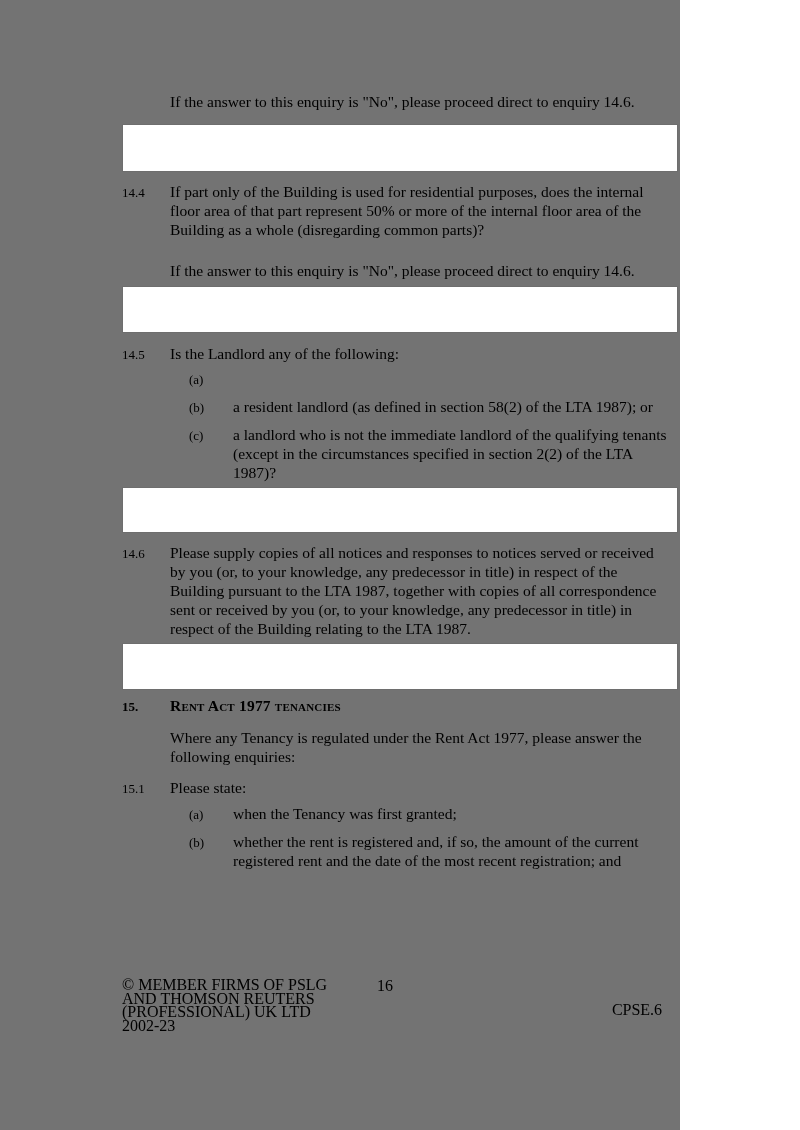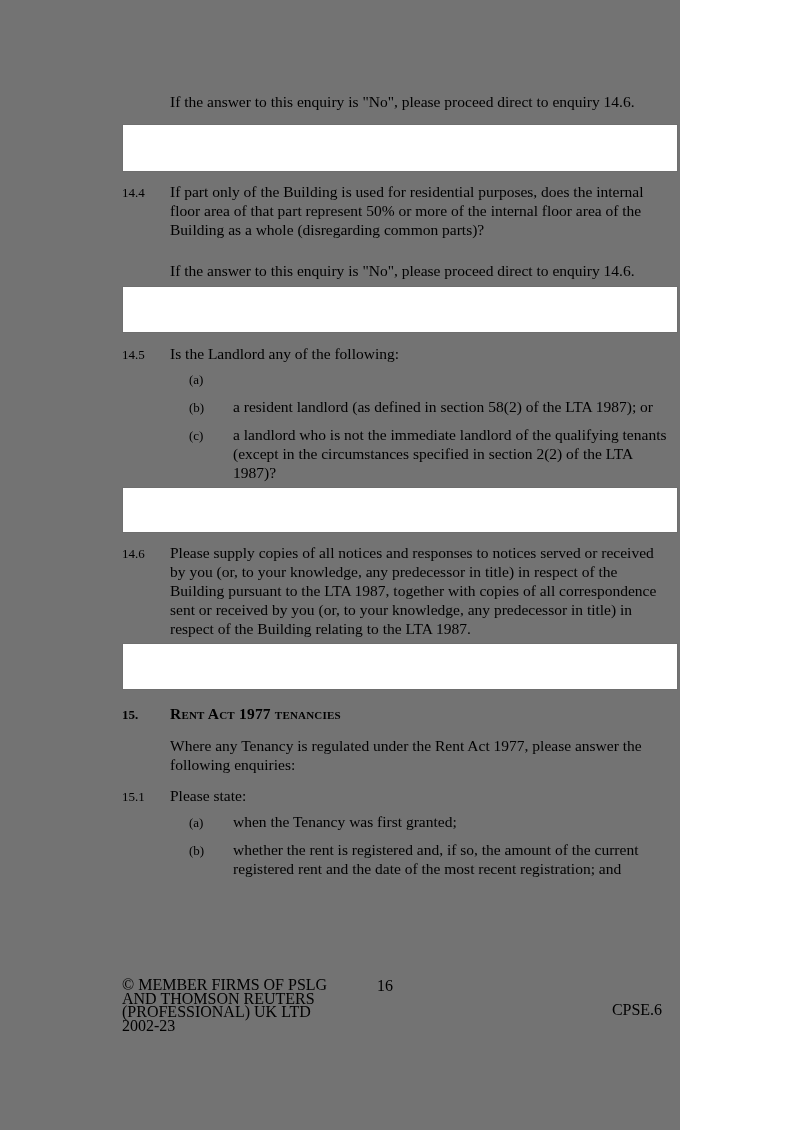--- a/index.html
+++ b/index.html
@@ -36,21 +36,21 @@
     flex: none;
     width: 48px;
     font-size: 13px;
     line-height: 19px;
   }
   .enq-body { width: 508px; }
   .enq-body p { margin: 0; }
   .enq-body p + p { margin-top: 22px; }
   .mt10 { margin-top: 10px; }
   .mt11 { margin-top: 11px; }
-  .mt14 { margin-top: 14px; }
+  .mt14 { margin-top: 6px; }
   .mt28 { margin-top: 12px; }
   .lead-line { margin: 0; }
   .item { display: flex; align-items: baseline; }
   .item-a { margin-top: 7px; }
   .item-b, .item-c { margin-top: 8px; }
   .item-label {
     flex: none;
     margin-left: 19px;
     width: 44px;
     font-size: 13px;

